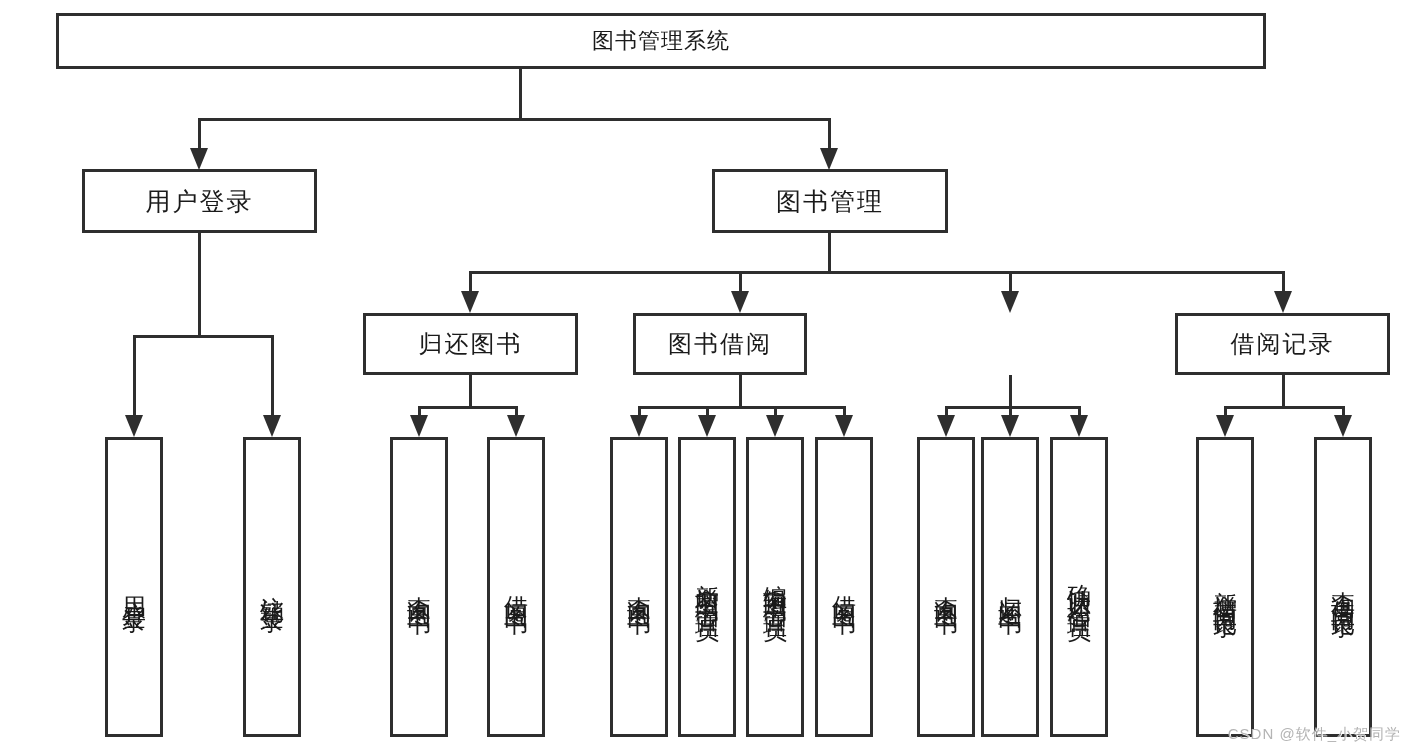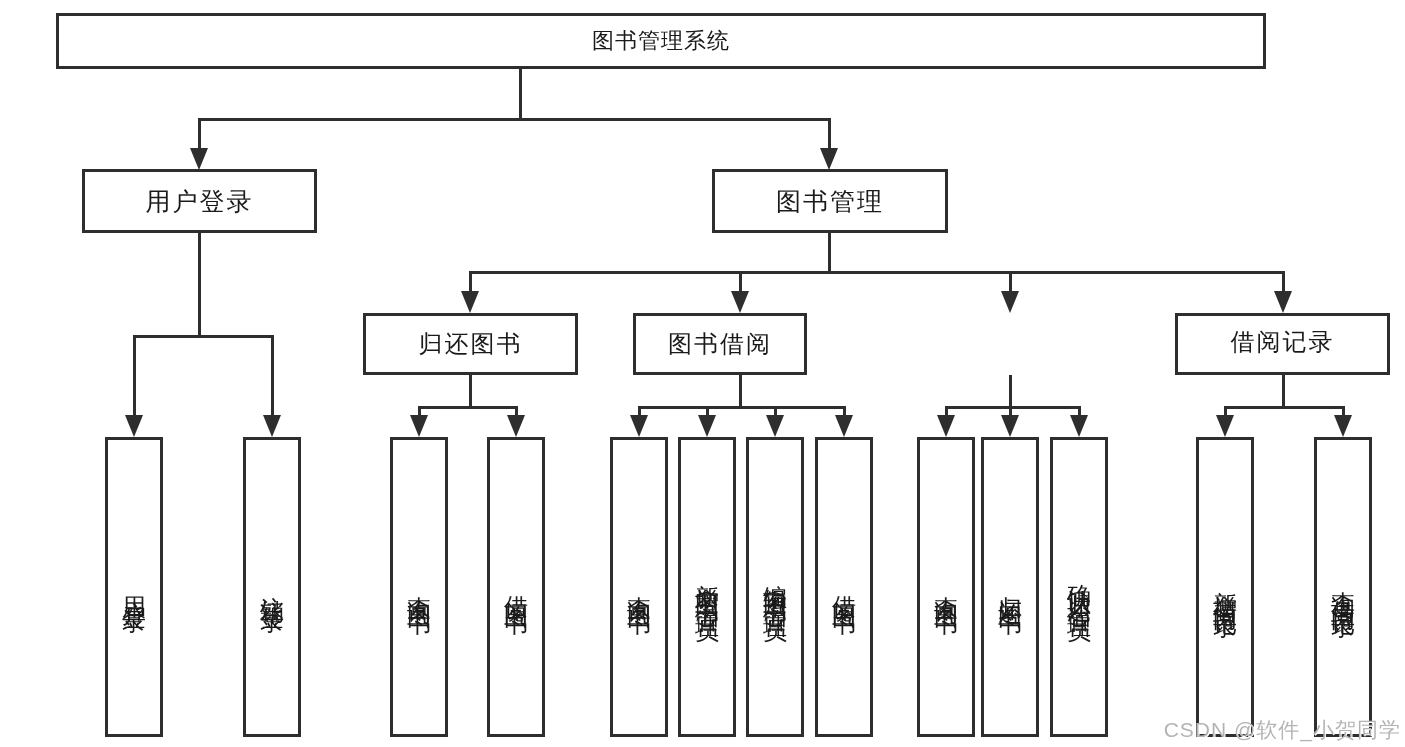--- a/index.html
+++ b/index.html
@@ -29,37 +29,37 @@
   .hline,.vline{position:absolute;background:var(--line);}
   .hline{height:3px;}
   .vline{width:3px;}
   .ah{
     position:absolute;width:0;height:0;
     border-left:9px solid transparent;border-right:9px solid transparent;
     border-top:22px solid var(--line);
   }
   .watermark{
     position:absolute;right:4px;bottom:3px;z-index:10;
-    font-size:21px;color:var(--wm);letter-spacing:1px;
+    font-size:15px;color:var(--wm);letter-spacing:1px;
     text-shadow:1px 1px 0 #ffffff;
   }
 </style>
 </head>
 <body>
 
 <div class="canvas">
 
   <div class="box root-box" style="left:20px;top:13px;width:1210px;height:56px;margin-left:36px;">图书管理系统</div>
 
   <div class="box l2-box" style="left:82px;top:169px;width:235px;height:64px;">用户登录</div>
   <div class="box l2-box" style="left:712px;top:169px;width:236px;height:64px;">图书管理</div>
 
   <div class="box l3-box" style="left:363px;top:313px;width:215px;height:62px;">归还图书</div>
   <div class="box l3-box" style="left:633px;top:313px;width:174px;height:62px;">图书借阅</div>
-  <div class="box l3-box" style="left:1175px;top:313px;width:215px;height:62px;font-family:Liberation Mono, monospace;">借阅记录</div>
+  <div class="box l3-box" style="left:1175px;top:313px;width:215px;height:62px;">借阅记录</div>
 
   <div class="box leaf" style="left:105px;top:437px;width:58px;height:300px;">用户登录</div>
   <div class="box leaf" style="left:243px;top:437px;width:58px;height:300px;">注销登录</div>
 
   <div class="box leaf" style="left:390px;top:437px;width:58px;height:300px;">查询图书</div>
   <div class="box leaf" style="left:487px;top:437px;width:58px;height:300px;">借阅图书</div>
 
   <div class="box leaf" style="left:610px;top:437px;width:58px;height:300px;">查询图书</div>
   <div class="box leaf" style="left:678px;top:437px;width:58px;height:300px;">新增图书（管理员）</div>
   <div class="box leaf" style="left:746px;top:437px;width:58px;height:300px;">编辑图书（管理员）</div>

